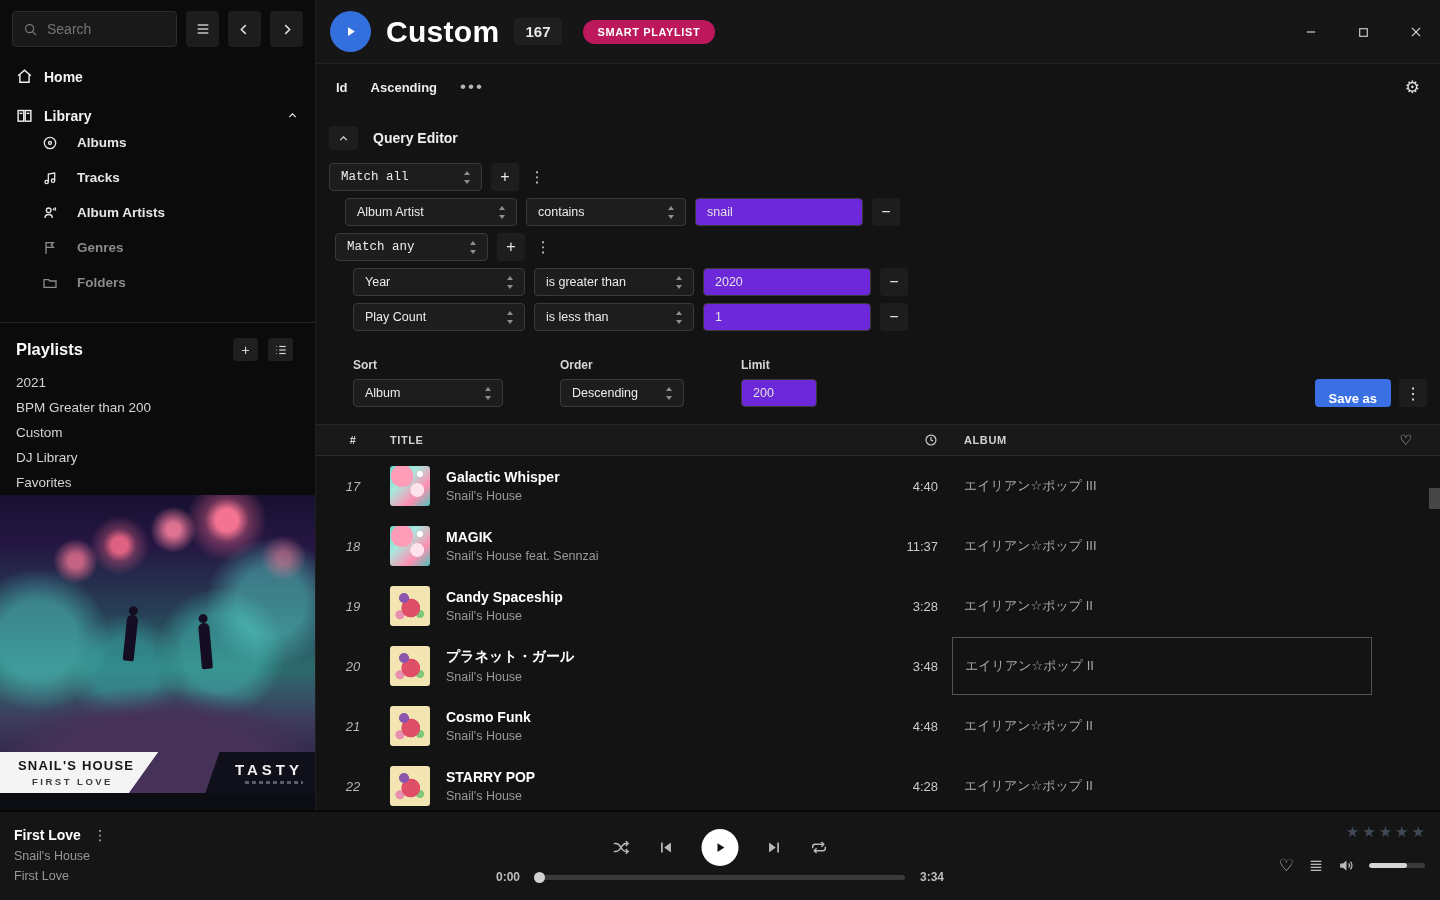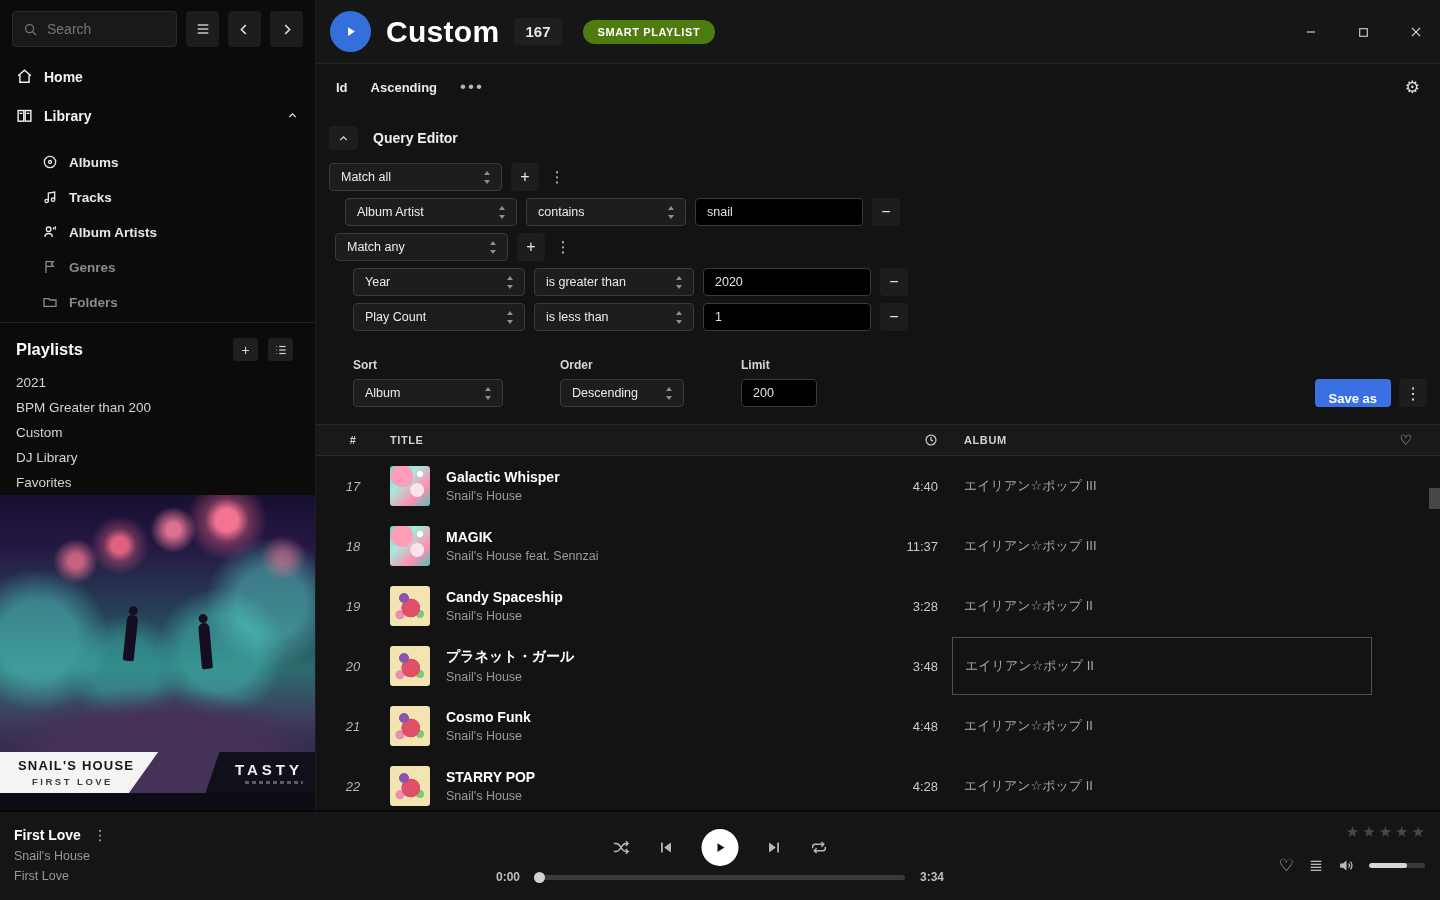--- a/index.html
+++ b/index.html
@@ -10,21 +10,21 @@
   .sidebar{position:absolute;left:0;top:0;width:315px;height:810px;background:#0b0b0b;overflow:hidden;}
   .search-row{display:flex;align-items:center;gap:9px;padding:11px 12px 10px 12px;}
   .search-box{width:166px;height:36px;background:#191919;border:1px solid #2c2c2c;border-radius:4px;
               display:flex;align-items:center;gap:9px;padding:0 10px;box-sizing:border-box;color:#757575;}
   .search-box .ph{font-size:14px;}
   .icon-btn{width:33px;height:36px;background:#1d1d1d;border:none;border-radius:4px;color:#dcdcdc;
             display:flex;align-items:center;justify-content:center;padding:0;cursor:pointer;}
   .nav{margin-top:0;}
   .nav-item{height:39px;display:flex;align-items:center;gap:11px;padding:0 16px;font-size:14px;font-weight:700;color:#f2f2f2;}
   .nav-item .grow{flex:1;}
-  .nav-sub{height:35px;display:flex;align-items:flex-end;gap:11px;padding:0 16px 0 42px;font-size:13.5px;font-weight:600;color:#e6e6e6;}
+  .nav-sub{height:35px;display:flex;align-items:flex-start;gap:19px;padding:0 16px 0 42px;font-size:13.5px;font-weight:600;color:#e6e6e6;}
   .nav-sub.dim{color:#8b8b8b;}
   .playlists{margin-top:12px;border-top:1px solid #242424;padding-top:15px;}
   .pl-head{display:flex;align-items:center;padding:0 22px 0 16px;}
   .pl-head .t{font-size:16.5px;font-weight:700;flex:1;color:#fbfbfb;}
   .mini-btn{width:25px;height:23px;background:#1f1f1f;border:none;border-radius:3px;color:#d8d8d8;
             display:flex;align-items:center;justify-content:center;font-size:14px;margin-left:10px;cursor:pointer;padding:0;}
   .pl-list{margin-top:9px;}
   .pl-item{height:25px;display:flex;align-items:center;padding:0 16px;font-size:13.5px;color:#d4d4d4;}
   
   .art{position:absolute;left:0;top:495px;width:315px;height:315px;background:
@@ -53,39 +53,39 @@
   .band-r .t{font-size:15px;font-weight:700;letter-spacing:4px;color:#efefef;}
   .band-r .sub{width:58px;height:3px;margin-top:3px;background:repeating-linear-gradient(90deg,#5c5c66 0 4px,transparent 4px 7px);}
   .art-bottom{position:absolute;left:0;top:298px;width:315px;height:17px;background:#0c0c13;}
   
   .main{position:absolute;left:315px;top:0;width:1125px;height:810px;background:#131313;border-left:1px solid #1e1e1e;box-sizing:border-box;}
   .page-header{position:absolute;left:0;top:0;width:100%;height:64px;background:#161616;border-bottom:1px solid #232323;
                display:flex;align-items:center;gap:15px;padding-left:14px;box-sizing:border-box;}
   .big-play{width:41px;height:41px;border-radius:50%;background:#3370dd;border:none;display:flex;align-items:center;justify-content:center;cursor:pointer;}
   .page-title{font-size:30px;font-weight:800;letter-spacing:.3px;color:#fff;}
   .count-badge{background:#1f1f1f;border-radius:4px;padding:5px 11px;font-size:15px;font-weight:700;color:#e8e8e8;}
-  .smart-badge{background:#4d7c0f;border-radius:13px;padding:6px 15px;font-size:11px;font-weight:800;letter-spacing:.6px;color:#fff;margin-left:6px;}
+  .smart-badge{background:#be185d;border-radius:13px;padding:6px 15px;font-size:11px;font-weight:800;letter-spacing:.6px;color:#fff;margin-left:6px;}
   .win{position:absolute;right:13px;top:0;height:64px;display:flex;align-items:center;gap:31px;}
   .win .wbtn{background:none;border:none;color:#d8d8d8;padding:4px;cursor:pointer;display:flex;}
   .content{position:absolute;left:0;top:64px;width:100%;height:746px;overflow:hidden;}
   .toolbar{height:46px;display:flex;align-items:center;gap:23px;padding:0 20px;}
   .tb-item{font-size:13px;font-weight:700;color:#ececec;}
   .tb-more{font-size:17px;color:#b5b5b5;letter-spacing:2px;}
   .tb-gear{margin-left:auto;font-size:17px;color:#dedede;}
   
   .qe{padding:0 13px;}
   .qe-head{margin:16px 0 13px;display:flex;align-items:center;gap:15px;}
   .collapse-btn{width:29px;height:24px;background:#1d1d1d;border:none;border-radius:4px;color:#dcdcdc;display:flex;align-items:center;justify-content:center;cursor:pointer;}
   .qe-title{font-size:14px;font-weight:600;color:#f0f0f0;}
   .qe-row{display:flex;align-items:center;gap:9px;margin-bottom:7px;}
   .sel{height:28px;background:#1d1d1d;border:1px solid #3a3a3a;border-radius:4px;display:flex;align-items:center;
        justify-content:space-between;padding:0 9px 0 11px;box-sizing:border-box;font-size:12.5px;color:#ececec;cursor:pointer;}
-  .inp{height:28px;background:#000000;border:1px solid #3a3a3a;border-radius:4px;display:flex;align-items:center;
+  .inp{height:28px;background:#6d28d9;border:1px solid #3a3a3a;border-radius:4px;display:flex;align-items:center;
        padding:0 11px;box-sizing:border-box;font-size:12.5px;color:#e2e2e2;}
-  .w-match{width:173px;} .w-field{width:172px;} .w-op{width:160px;} .w-val{width:168px;}
+  .w-match{width:153px;font-family:Liberation Mono, monospace;} .w-field{width:172px;} .w-op{width:160px;} .w-val{width:168px;}
   .sq-btn{width:28px;height:28px;background:#1d1d1d;border:none;border-radius:4px;color:#e8e8e8;font-size:16px;
           display:flex;align-items:center;justify-content:center;cursor:pointer;padding:0;}
   .dots-btn{width:18px;height:28px;background:none;border:none;color:#d0d0d0;font-size:15px;display:flex;align-items:center;justify-content:center;cursor:pointer;padding:0;}
   .ind1{margin-left:16px;} .ind-g{margin-left:6px;} .ind2{margin-left:24px;}
   .caret-ud{width:9px;height:13px;position:relative;flex:none;margin-left:8px;}
   .caret-ud::before{content:"";position:absolute;left:1px;top:0;border-left:3.5px solid transparent;border-right:3.5px solid transparent;border-bottom:4.5px solid #8f8f8f;}
   .caret-ud::after{content:"";position:absolute;left:1px;bottom:0;border-left:3.5px solid transparent;border-right:3.5px solid transparent;border-top:4.5px solid #8f8f8f;}
   
   .sort-row{display:flex;align-items:flex-end;margin:27px 13px 0 13px;}
   .fgroup{display:flex;flex-direction:column;gap:7px;margin-right:33px;margin-left:24px;}

